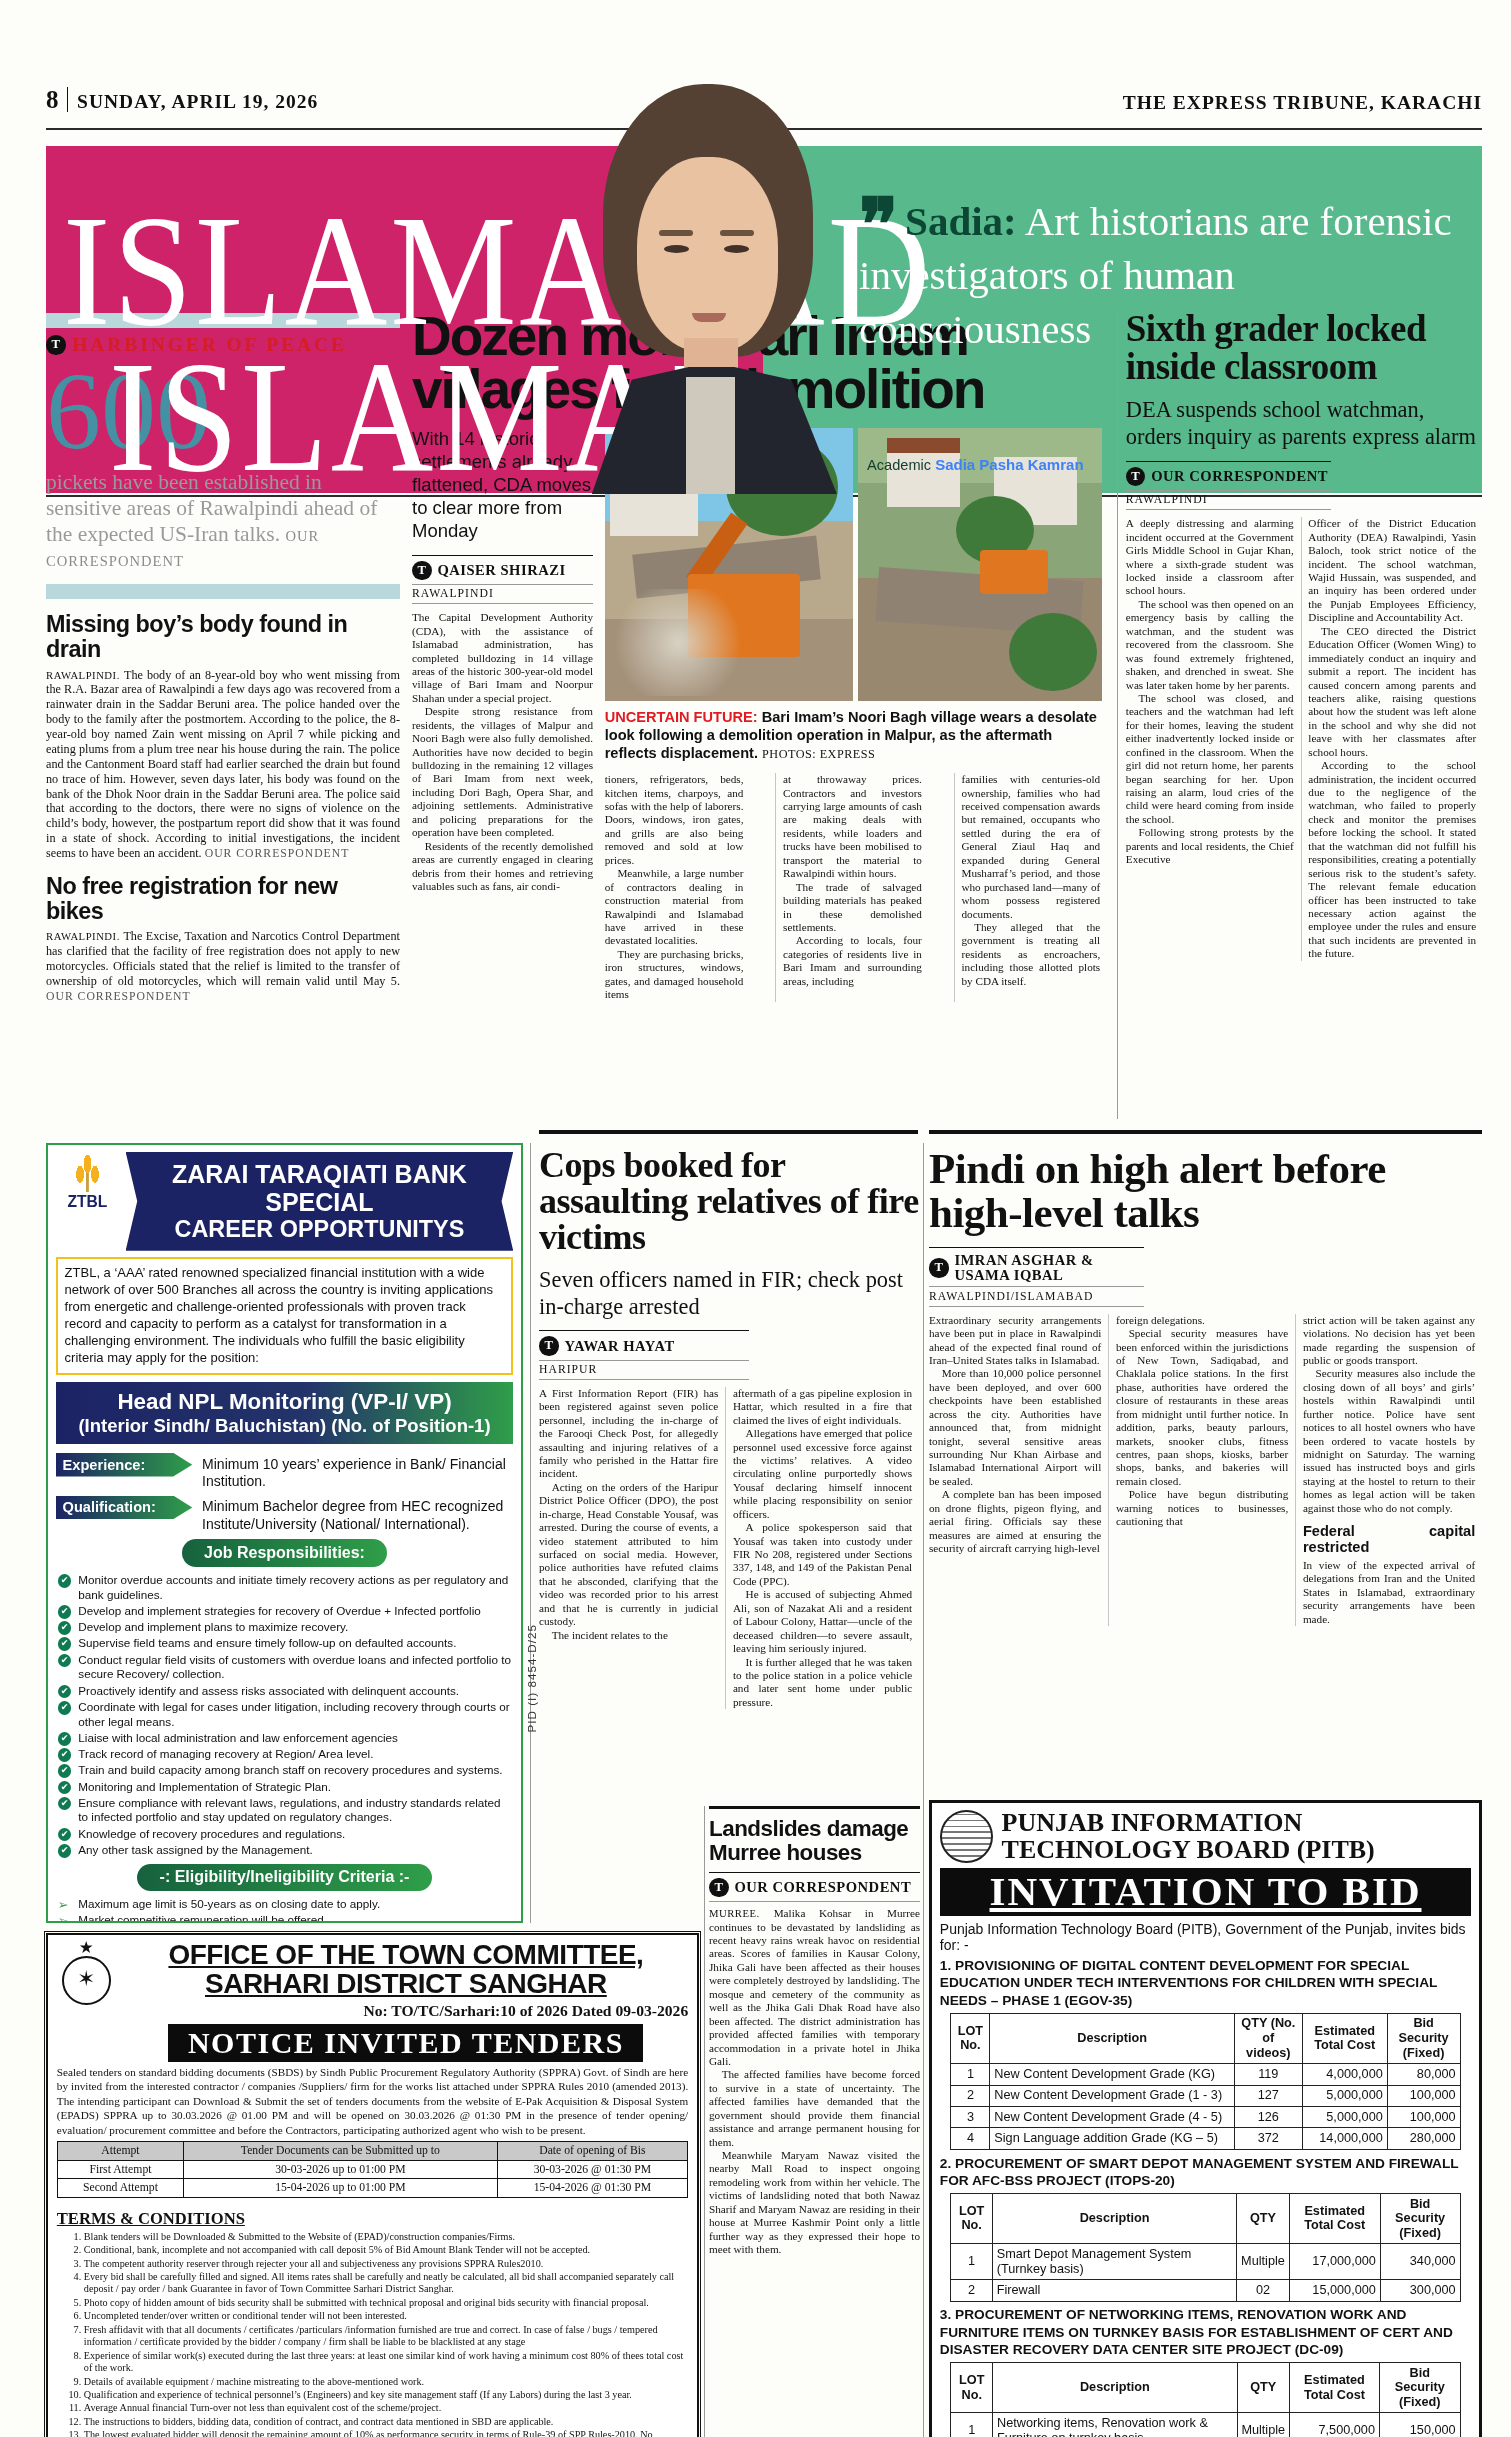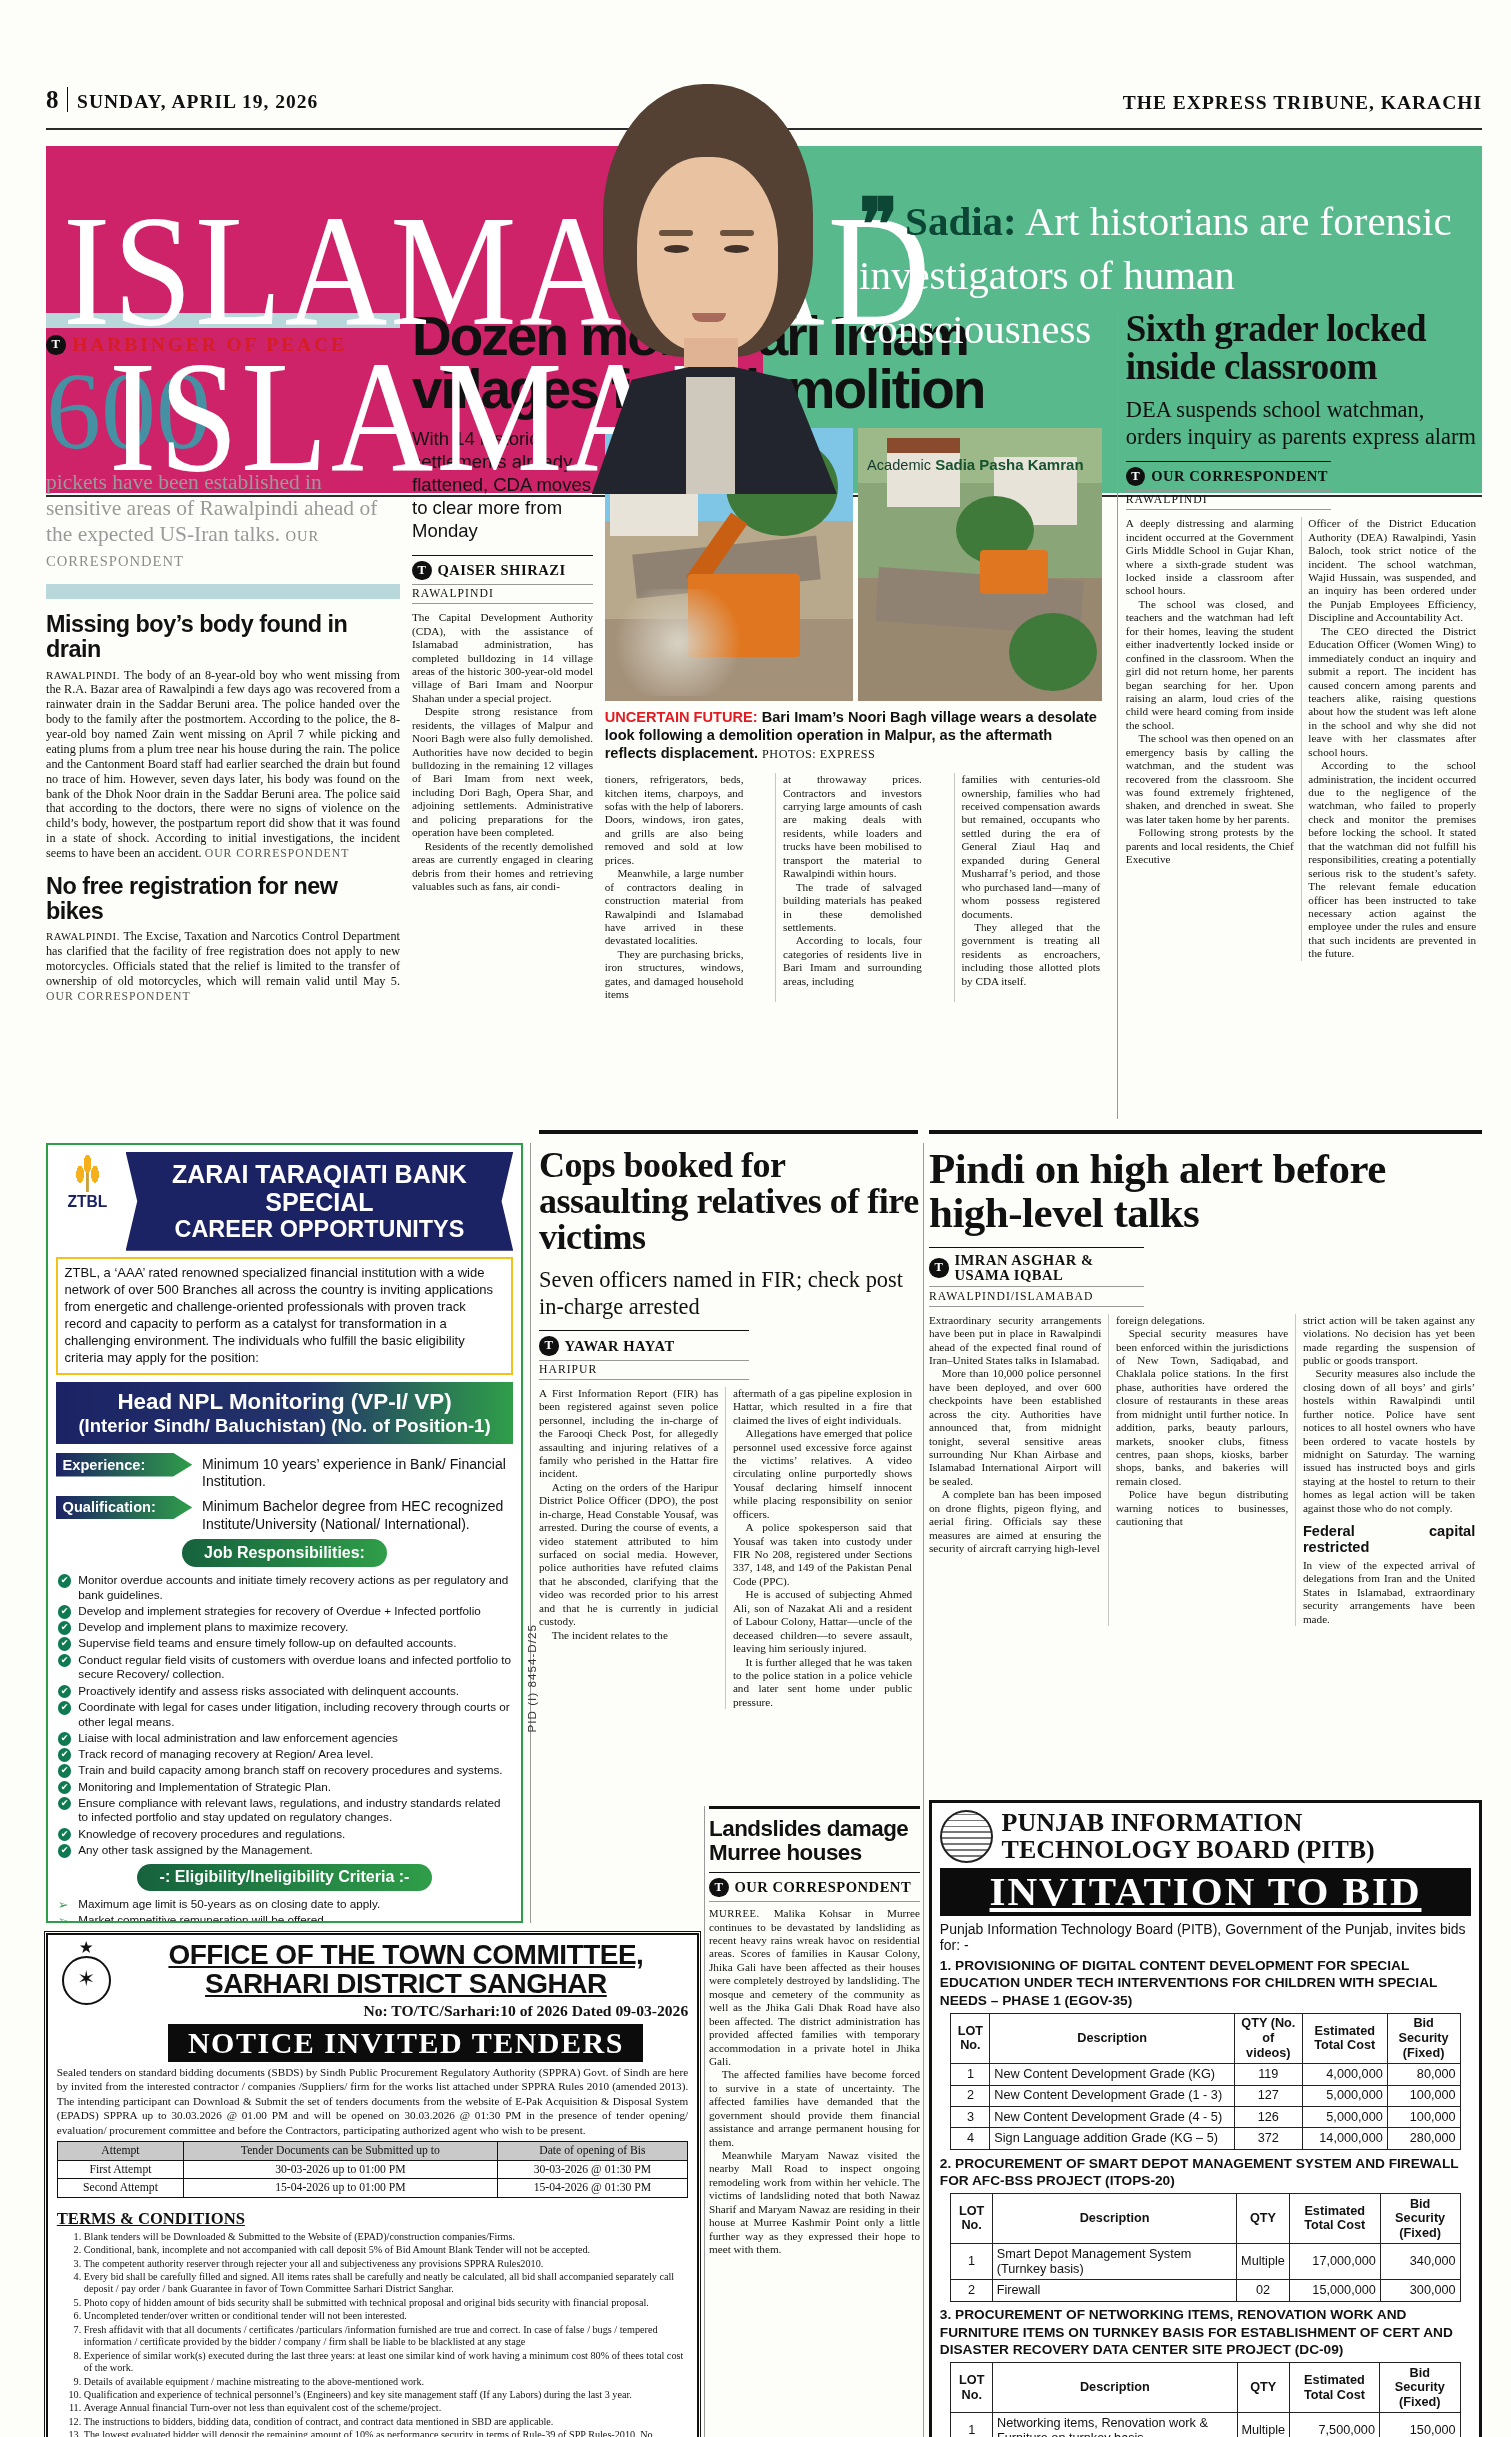--- a/index.html
+++ b/index.html
@@ -24,21 +24,21 @@
   .w-eye2{position:absolute;left:155px;top:161px;width:25px;height:7.8px;background:#43322a;border-radius:50%;}
   .w-mouth{position:absolute;left:123px;top:229px;width:34px;height:8.8px;background:#a96a5c;border-radius:0 0 19.5px 19.5px;}
   .w-neck{position:absolute;left:115px;top:254px;width:54px;height:44px;background:#dfb394;}
   .w-body{position:absolute;left:0;top:283px;width:285px;height:127px;background:#23252e;
           clip-path:polygon(8% 100%,22% 10%,42% 0,58% 0,78% 10%,94% 100%);}
   .w-shirt{position:absolute;left:117px;top:293px;width:49px;height:117px;background:#cfc8bd;}
   .quote{position:absolute;left:859px;top:194px;width:614px;z-index:3;font:41px/1.32 "Liberation Serif",serif;color:#fff;}
   .qmark{font:bold 73px/0.6 "Liberation Serif",serif;color:#0c4634;vertical-align:-14.6px;margin-right:6.8px;}
   .qspeaker{color:#0c4634;font-weight:bold;}
   .attr-line{position:absolute;left:867px;top:457px;font:14.6px/1 "Liberation Sans",sans-serif;color:#123c2c;z-index:3;}
-  .attr-line b{color:#14532d;font-size:15px;}
+  .attr-line b{color:#3b82f6;font-size:15px;}
   
   .leftcol{position:absolute;left:46px;top:310px;width:354px;}
   .tealbar{height:15.6px;background:#b9d8dc;margin:2.9px 0 6.8px;}
   .kick{display:flex;align-items:center;gap:6.8px;margin:4.9px 0 2.9px;}
   .kick-txt{font:bold 19.5px/1 "Liberation Serif",serif;color:#d41d24;letter-spacing:2.9px;}
   .tr-icon{display:inline-flex;flex:none;width:19.5px;height:19.5px;border-radius:50%;background:#101010;color:#fff;
            font:bold 12.7px/19.5px "Liberation Serif",serif;justify-content:center;}
   .bignum{font:400 110px/0.95 "Liberation Serif",serif;color:#4591a3;margin:3.9px 0 6.8px;}
   .gray-sf{font:400 21.5px/1.2 "Liberation Serif",serif;color:#9a9a9a;}
   .credit{font:11.7px/1 "Liberation Serif",serif;letter-spacing:1px;color:#555;}
@@ -292,22 +292,22 @@
     <h2 class="school-h">Sixth grader locked inside classroom</h2>
     <div class="school-sf">DEA suspends school watchman, orders inquiry as parents express alarm</div>
     <div class="by-row" style="width:205px;">
       <span class="tr-icon">T</span>
       <span class="by-name">OUR CORRESPONDENT</span>
     </div>
     <div class="dl" style="width:205px;">RAWALPINDI</div>
     <div class="cols2">
       <div class="jb">
         <p>A deeply distressing and alarming incident occurred at the Government Girls Middle School in Gujar Khan, where a sixth-grade student was locked inside a classroom after school hours.</p>
+        <p>The school was then opened on an emergency basis by calling the watchman, and the student was recovered from the classroom. She was found extremely frightened, shaken, and drenched in sweat. She was later taken home by her parents.</p>
         <p>The school was closed, and teachers and the watchman had left for their homes, leaving the student either inadvertently locked inside or confined in the classroom. When the girl did not return home, her parents began searching for her. Upon raising an alarm, loud cries of the child were heard coming from inside the school.</p>
-        <p>The school was then opened on an emergency basis by calling the watchman, and the student was recovered from the classroom. She was found extremely frightened, shaken, and drenched in sweat. She was later taken home by her parents.</p>
         <p>Following strong protests by the parents and local residents, the Chief Executive</p>
       </div>
       <div class="jb">
         <p>Officer of the District Education Authority (DEA) Rawalpindi, Yasin Baloch, took strict notice of the incident. The school watchman, Wajid Hussain, was suspended, and an inquiry has been ordered under the Punjab Employees Efficiency, Discipline and Accountability Act.</p>
         <p>The CEO directed the District Education Officer (Women Wing) to immediately conduct an inquiry and submit a report. The incident has caused concern among parents and teachers alike, raising questions about how the student was left alone in the school and why she did not leave with her classmates after school hours.</p>
         <p>According to the school administration, the incident occurred due to the negligence of the watchman, who failed to properly check and monitor the premises before locking the school. It stated that the watchman did not fulfill his responsibilities, creating a potentially serious risk to the student’s safety. The relevant female education officer has been instructed to take necessary action against the employee under the rules and ensure that such incidents are prevented in the future.</p>
       </div>
     </div>
   </div>
 

